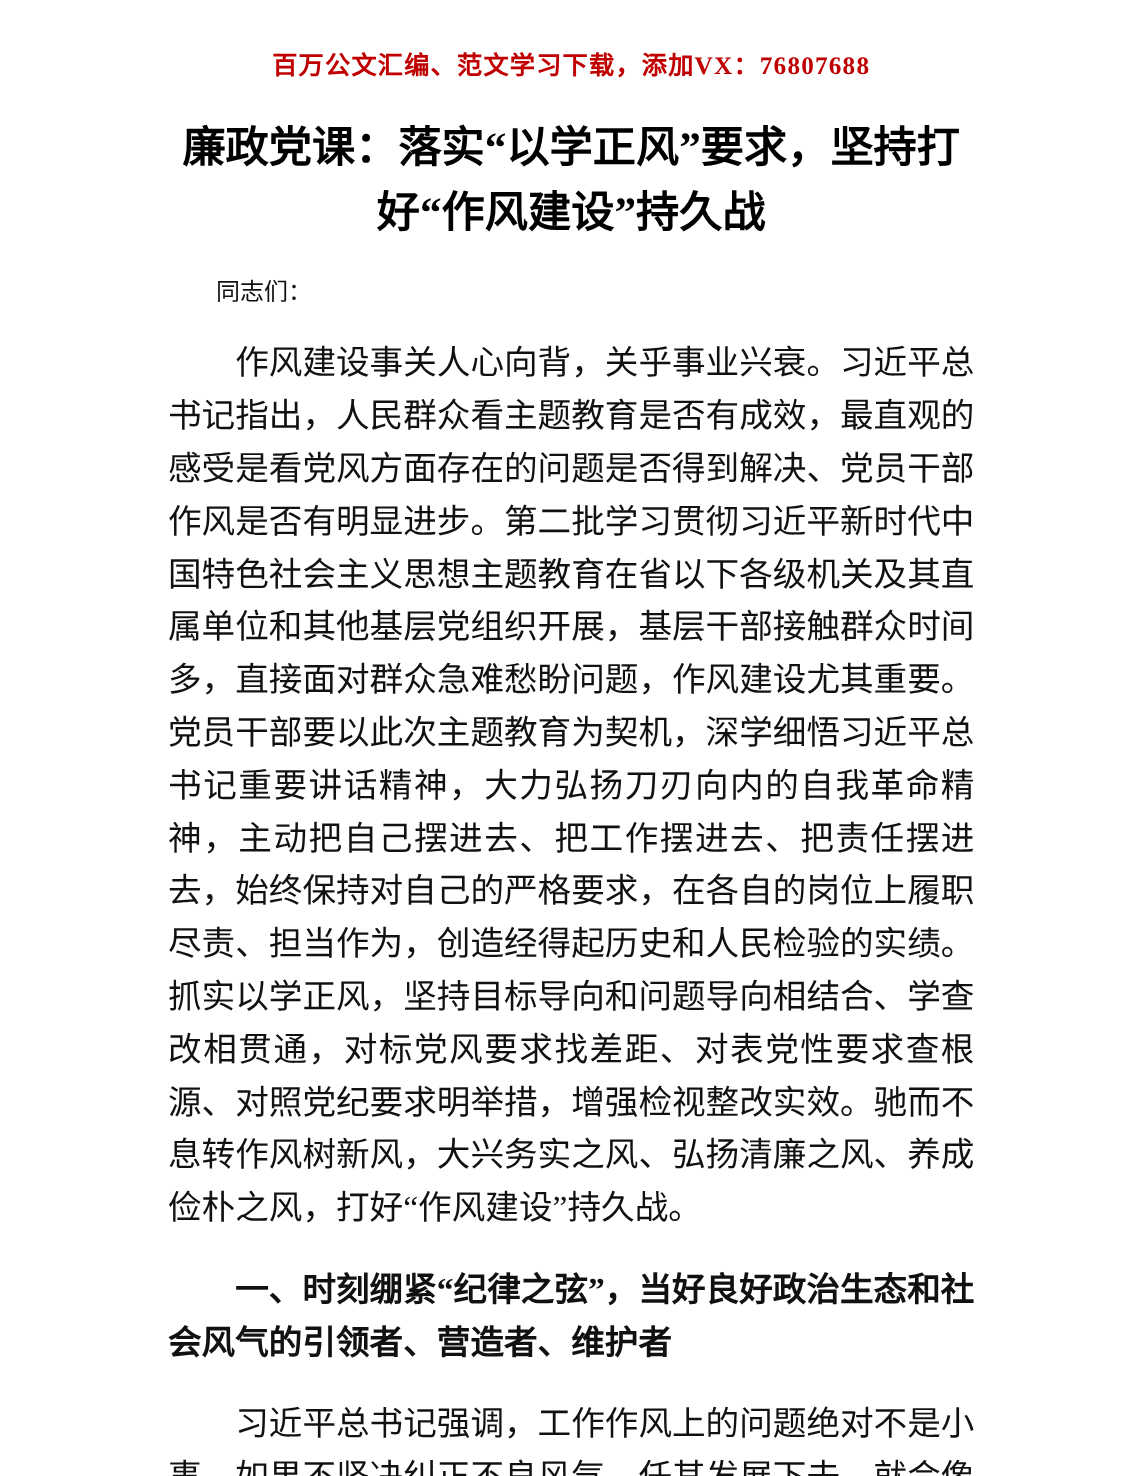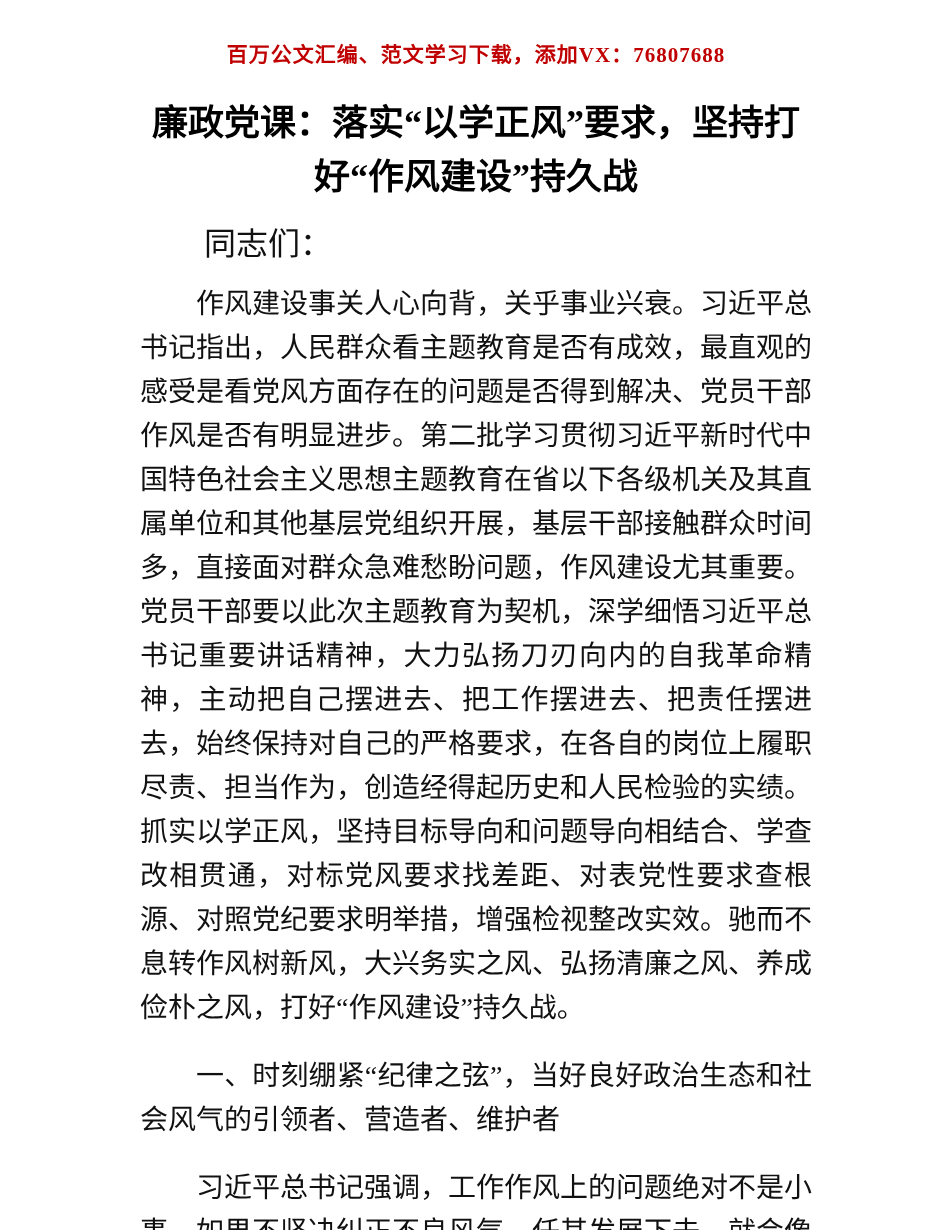--- a/index.html
+++ b/index.html
@@ -33,36 +33,36 @@
   .title {
     text-align: center;
     font-size: 36px;
     line-height: 54px;
     font-weight: bold;
     color: #000000;
     margin: 0 0 18px 0;
     padding: 0 4px;
   }
   .salutation {
-    font-size: 32px;
+    font-size: 20px;
     line-height: 44px;
     text-indent: 2em;
     margin: 0 0 16px 0;
   }
   .para {
     font-size: 28px;
     line-height: 44px;
     text-indent: 2em;
     text-align: justify;
     margin: 12px 0 24px 0;
   }
   .heading {
     font-size: 28px;
     line-height: 44px;
-    font-weight: normal;
+    font-weight: bold;
     text-indent: 2em;
     text-align: justify;
     margin: 0 0 24px 0;
   }
 </style>
 </head>
 <body>
 
 <div class="page">
 

